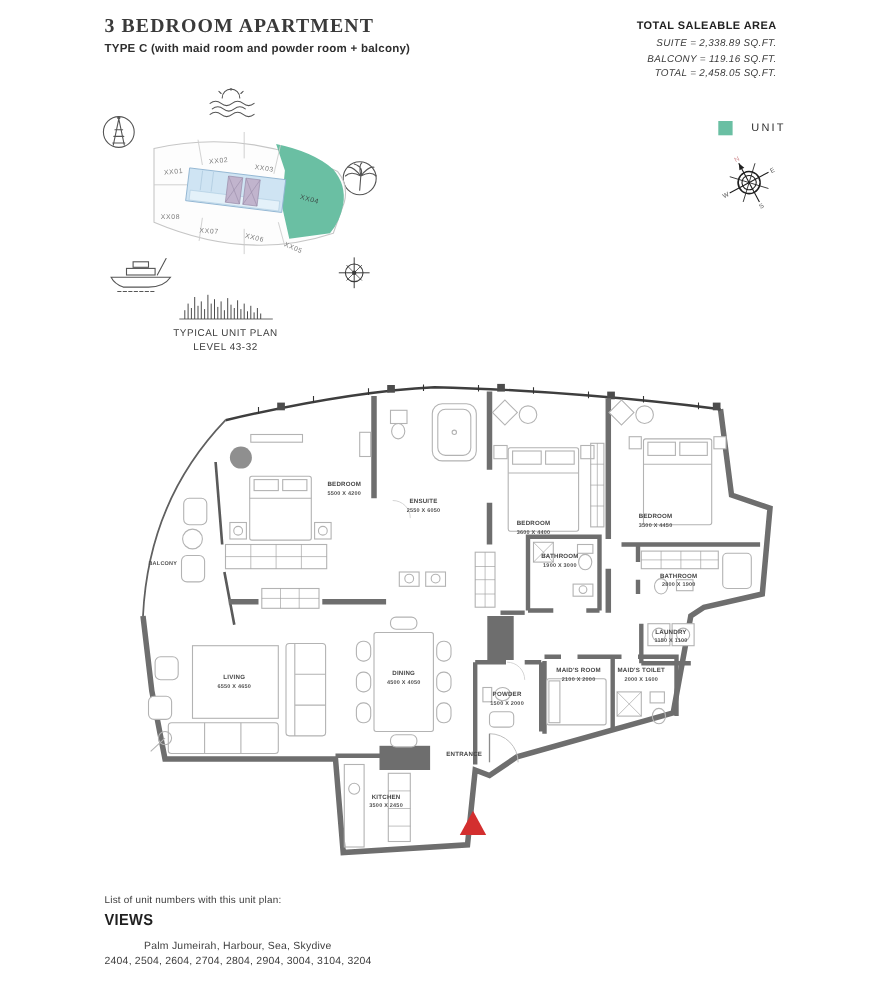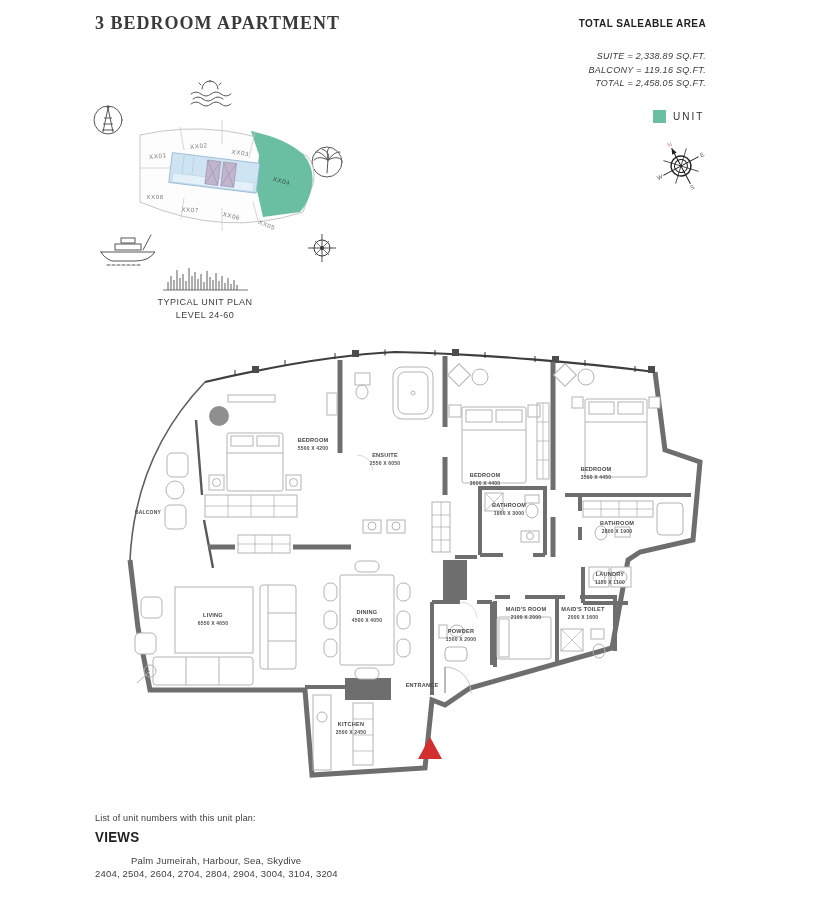--- a/index.html
+++ b/index.html
@@ -5,30 +5,30 @@
   html,body{margin:0;padding:0;background:#fff;}
   #page{position:relative;width:813px;height:900px;background:#fff;overflow:hidden;
         font-family:"Liberation Sans","DejaVu Sans",sans-serif;color:#3a3a3a;}
   .abs{position:absolute;}
   
   #title{left:95px;top:13px;font-family:"Liberation Serif","DejaVu Serif",serif;
          font-size:18px;font-weight:600;letter-spacing:1px;color:#3a3a3a;}
   #subtitle{left:95px;top:38px;font-size:10.5px;font-weight:700;letter-spacing:.2px;color:#2f2f2f;}
   
   #area{top:18px;right:107px;text-align:right;}
-  #area .hd{font-size:10px;font-weight:700;letter-spacing:.4px;color:#222;margin-bottom:21px;}
+  #area .hd{font-size:10px;font-weight:700;letter-spacing:.4px;color:#222;margin-bottom:4px;}
   #area .ln{font-size:9px;line-height:13.5px;color:#3b3b3b;letter-spacing:.3px;font-style:italic;}
   
   #kp-caption{left:120px;top:297px;width:170px;text-align:center;font-size:9px;
               letter-spacing:.5px;color:#3e3e3e;}
   #kp-caption .l2{margin-top:3px;}
   
   #legend{left:653px;top:110px;display:flex;align-items:center;}
   #legend .sw{width:13px;height:13px;background:#6abfa3;}
-  #legend .lb{margin-left:7px;font-size:10px;letter-spacing:2px;color:#2f2f2f;}
+  #legend .lb{margin-left:17px;font-size:10px;letter-spacing:2px;color:#2f2f2f;}
   
   #f-list{left:95px;top:813px;font-size:9px;color:#3a3a3a;letter-spacing:.2px;text-align:right;}
   #f-views{left:95px;top:829px;font-size:14.5px;font-weight:700;letter-spacing:.3px;color:#1f1f1f;
            transform:scaleX(.92);transform-origin:left;}
   #f-viewlist{left:95px;top:855px;font-size:9.5px;color:#3d3d3d;letter-spacing:.2px;margin-left:36px;}
   #f-numbers{left:95px;top:868px;font-size:9.5px;color:#3d3d3d;letter-spacing:.2px;}
   
   svg{display:block;}
   svg text{font-family:"Liberation Sans","DejaVu Sans",sans-serif;}
   .rname{font-size:5.6px;font-weight:700;fill:#474747;letter-spacing:.2px;}
@@ -39,20 +39,21 @@
   .furnf{stroke:#b3b3b3;fill:#ffffff;stroke-width:1;}
   .hatch{stroke:#9f9f9f;stroke-width:.6;}
   .ic{stroke:#565656;fill:none;stroke-width:1;stroke-linecap:round;}
 </style>
 </head>
 <body>
 
 <div id="page">
 
   <div class="abs" id="title">3 BEDROOM APARTMENT</div>
+  <div class="abs" id="subtitle">TYPE C (with maid room and powder room + balcony)</div>
 
   <div class="abs" id="area">
     <div class="hd">TOTAL SALEABLE AREA</div>
     <div class="ln">SUITE = 2,338.89 SQ.FT.</div>
     <div class="ln">BALCONY = 119.16 SQ.FT.</div>
     <div class="ln">TOTAL = 2,458.05 SQ.FT.</div>
   </div>
 
   <svg class="abs" style="left:85px;top:80px" width="280" height="255" viewBox="0 0 280 255">
 
@@ -117,21 +118,21 @@
 
   <svg class="abs" style="left:158px;top:262px" width="95" height="30" viewBox="0 0 95 30">
     <path d="M5,28 H90" stroke="#555" stroke-width=".8"></path>
     <g stroke="#4a4a4a" stroke-width=".9">
       <path d="M10,28 V20 M13,28 V14 M16,28 V18 M19,28 V8 M22,28 V16 M25,28 V12 M28,28 V19 M31,28 V6 M34,28 V14 M37,28 V10 M40,28 V17 M43,28 V12 M46,28 V20 M49,28 V9 M52,28 V15 M55,28 V18 M58,28 V11 M61,28 V19 M64,28 V14 M67,28 V21 M70,28 V16 M73,28 V22 M76,28 V18 M79,28 V23"></path>
     </g>
   </svg>
 
   <div class="abs" id="kp-caption">
     <div>TYPICAL UNIT PLAN</div>
-    <div class="l2">LEVEL 24-60</div>
+    <div class="l2">LEVEL 43-32</div>
   </div>
 
   <div class="abs" id="legend">
     <div class="sw"></div>
     <div class="lb">UNIT</div>
   </div>
 
   <svg class="abs" style="left:654px;top:139px" width="54" height="54" viewBox="0 0 54 54">
     <g transform="rotate(-28 27 27)">
       <circle cx="27" cy="27" r="10" fill="none" stroke="#1f1f1f" stroke-width="1.4"></circle>

